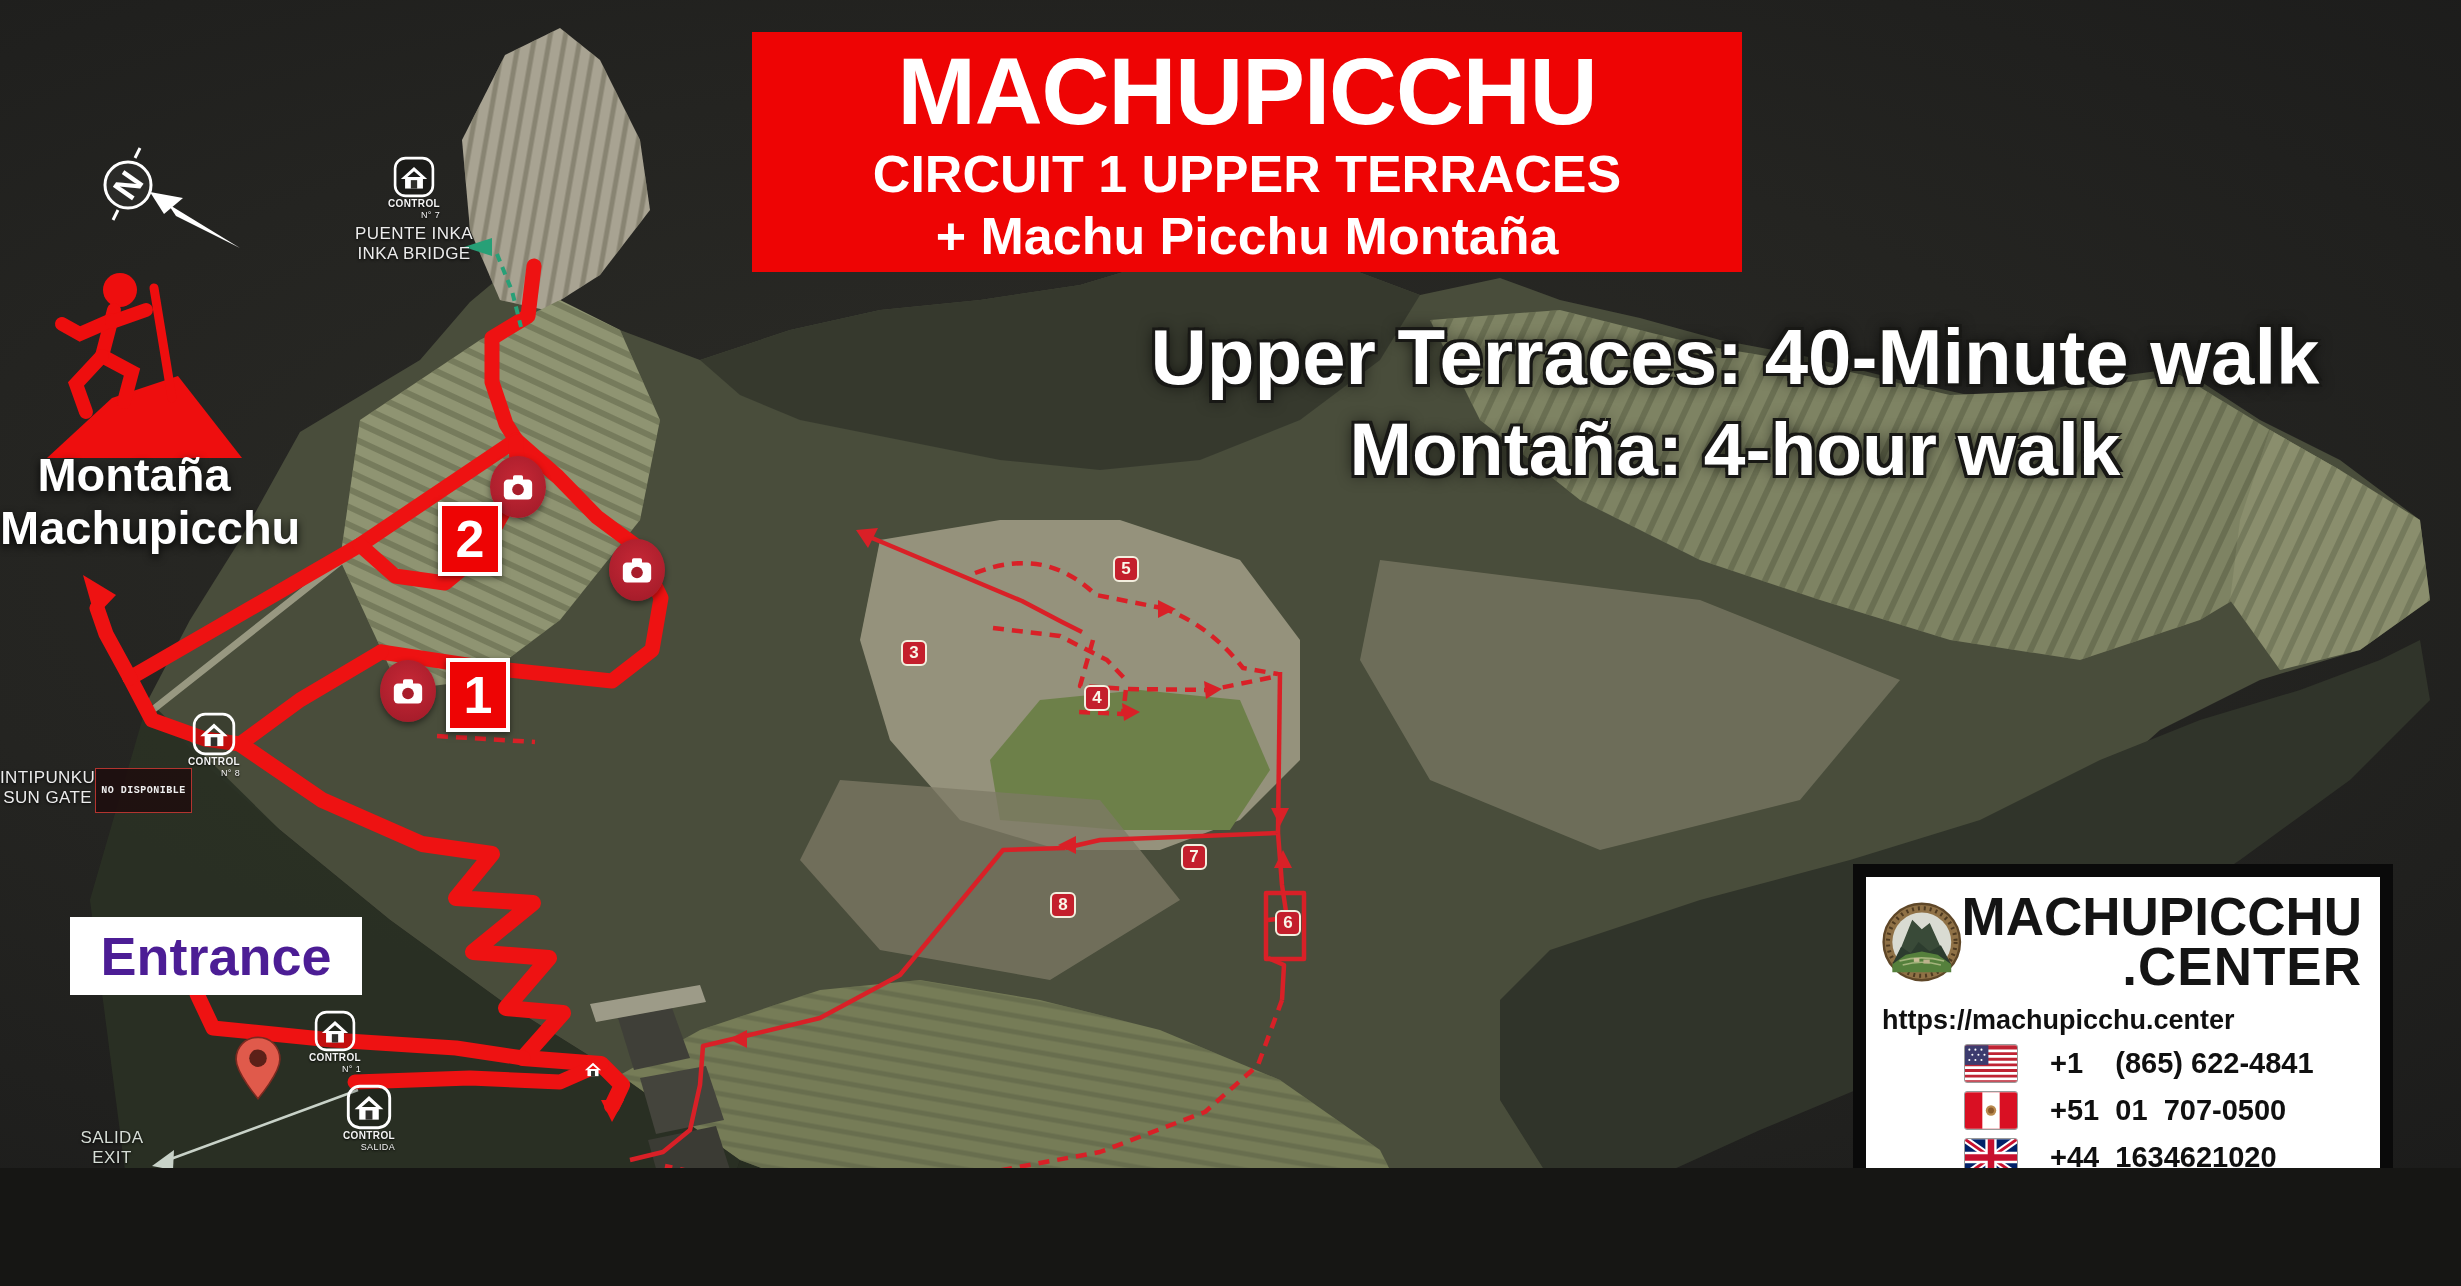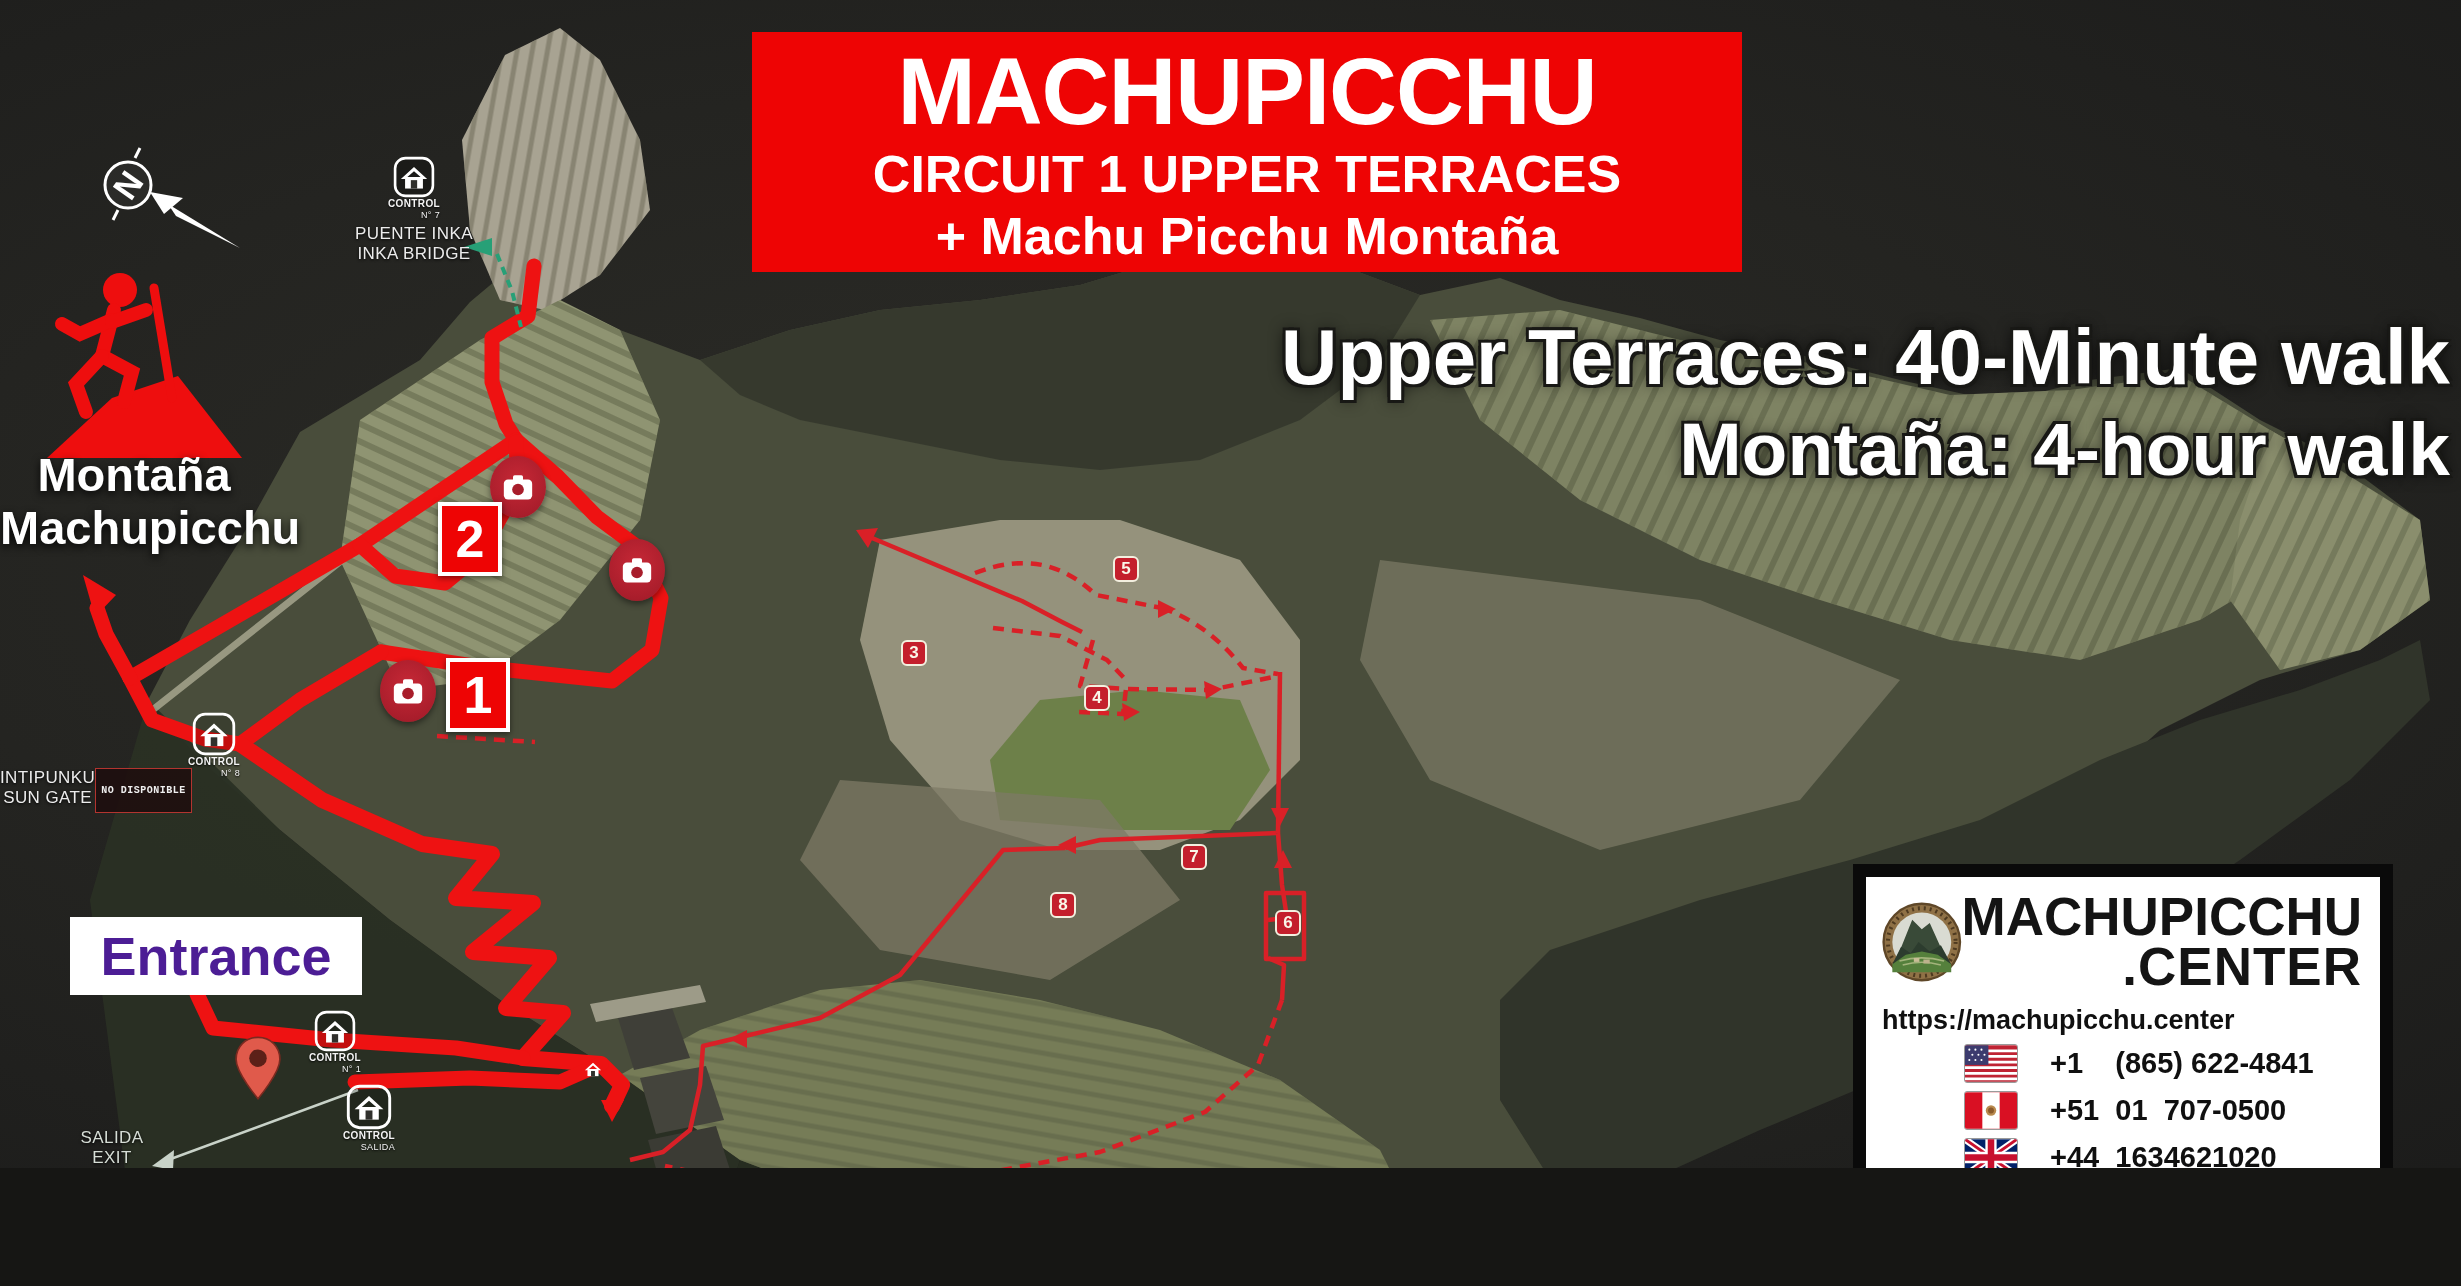--- a/index.html
+++ b/index.html
@@ -8,21 +8,21 @@
     font-family:"Liberation Sans","DejaVu Sans",sans-serif;
     background:radial-gradient(ellipse at 42% 48%, #2c2c27 0%, #242421 55%, #1c1c1b 100%);
   }
   #stage svg.layer{position:absolute;left:0;top:0;}
   .abs{position:absolute;}
   
   #title-box{left:752px;top:32px;width:990px;height:240px;background:#ee0404;color:#fff;text-align:center;}
   #title-box .t1{font-size:94px;font-weight:bold;letter-spacing:-1px;line-height:1.02;margin-top:12px;}
   #title-box .t2{font-size:52px;font-weight:bold;margin-top:8px;line-height:1.0;}
   #title-box .t3{font-size:52px;font-weight:bold;margin-top:10px;line-height:1.0;}
-  #subtitle{left:1020px;top:318px;width:1430px;text-align:right;color:#fff;font-weight:bold;
+  #subtitle{left:1020px;top:318px;width:1430px;text-align:center;color:#fff;font-weight:bold;
     text-shadow:3px 3px 0 #181815,-3px 3px 0 #181815,3px -3px 0 #181815,-3px -3px 0 #181815,0 0 16px rgba(0,0,0,.85);}
   #subtitle .s1{font-size:78px;line-height:1.0;}
   #subtitle .s2{font-size:75px;line-height:1.0;margin-top:16px;}
   
   #montana-label{left:0;top:448px;width:268px;text-align:center;color:#fff;font-weight:bold;
     font-size:47px;line-height:1.13;text-shadow:0 3px 8px rgba(0,0,0,.9);}
   .map-caption{color:#ececec;font-size:17px;line-height:1.18;text-align:center;letter-spacing:.4px;
     text-shadow:0 1px 3px rgba(0,0,0,.9);}
   .control-group{display:flex;flex-direction:column;align-items:center;}
   .control-text{color:#f4f4f4;font-size:10px;font-weight:bold;line-height:1.15;letter-spacing:.4px;

